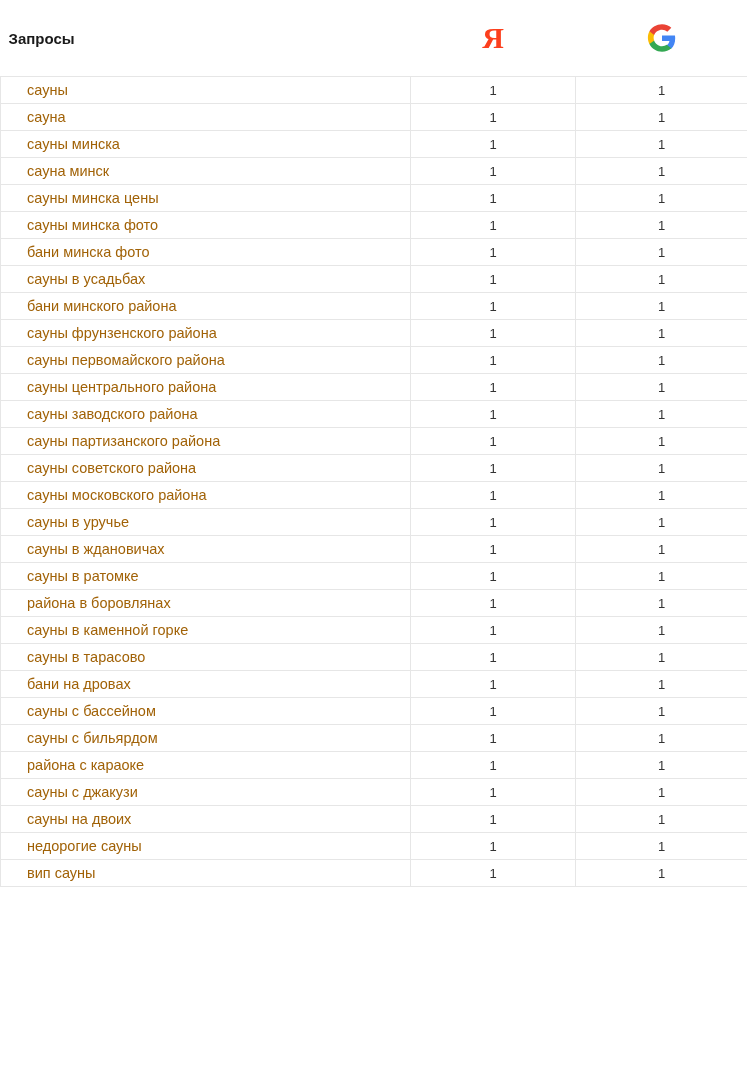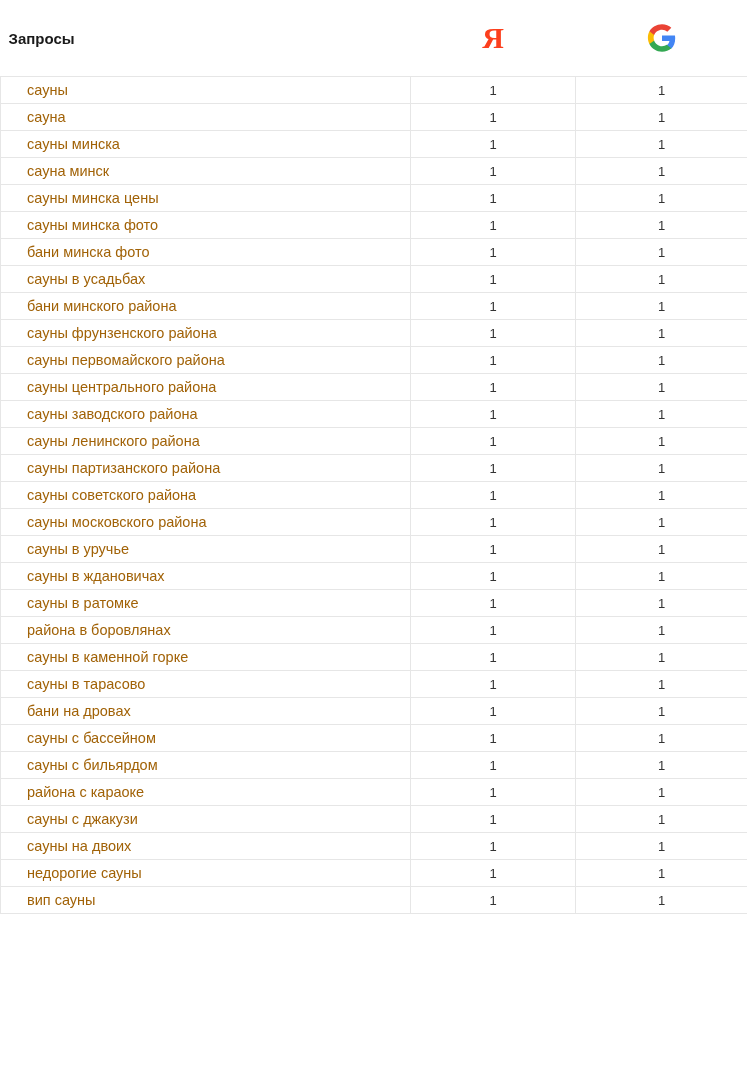--- a/index.html
+++ b/index.html
@@ -176,25 +176,20 @@
           <td class="query-cell"><a>сауны центрального района</a></td>
           <td class="num-cell">1</td>
           <td class="num-cell">1</td>
         </tr>
         <tr>
           <td class="query-cell"><a>сауны заводского района</a></td>
           <td class="num-cell">1</td>
           <td class="num-cell">1</td>
         </tr>
         <tr>
-          <td class="query-cell"><a>сауны ленинского района</a></td>
-          <td class="num-cell">1</td>
-          <td class="num-cell">1</td>
-        </tr>
-        <tr>
           <td class="query-cell"><a>сауны партизанского района</a></td>
           <td class="num-cell">1</td>
           <td class="num-cell">1</td>
         </tr>
         <tr>
           <td class="query-cell"><a>сауны советского района</a></td>
           <td class="num-cell">1</td>
           <td class="num-cell">1</td>
         </tr>
         <tr>

